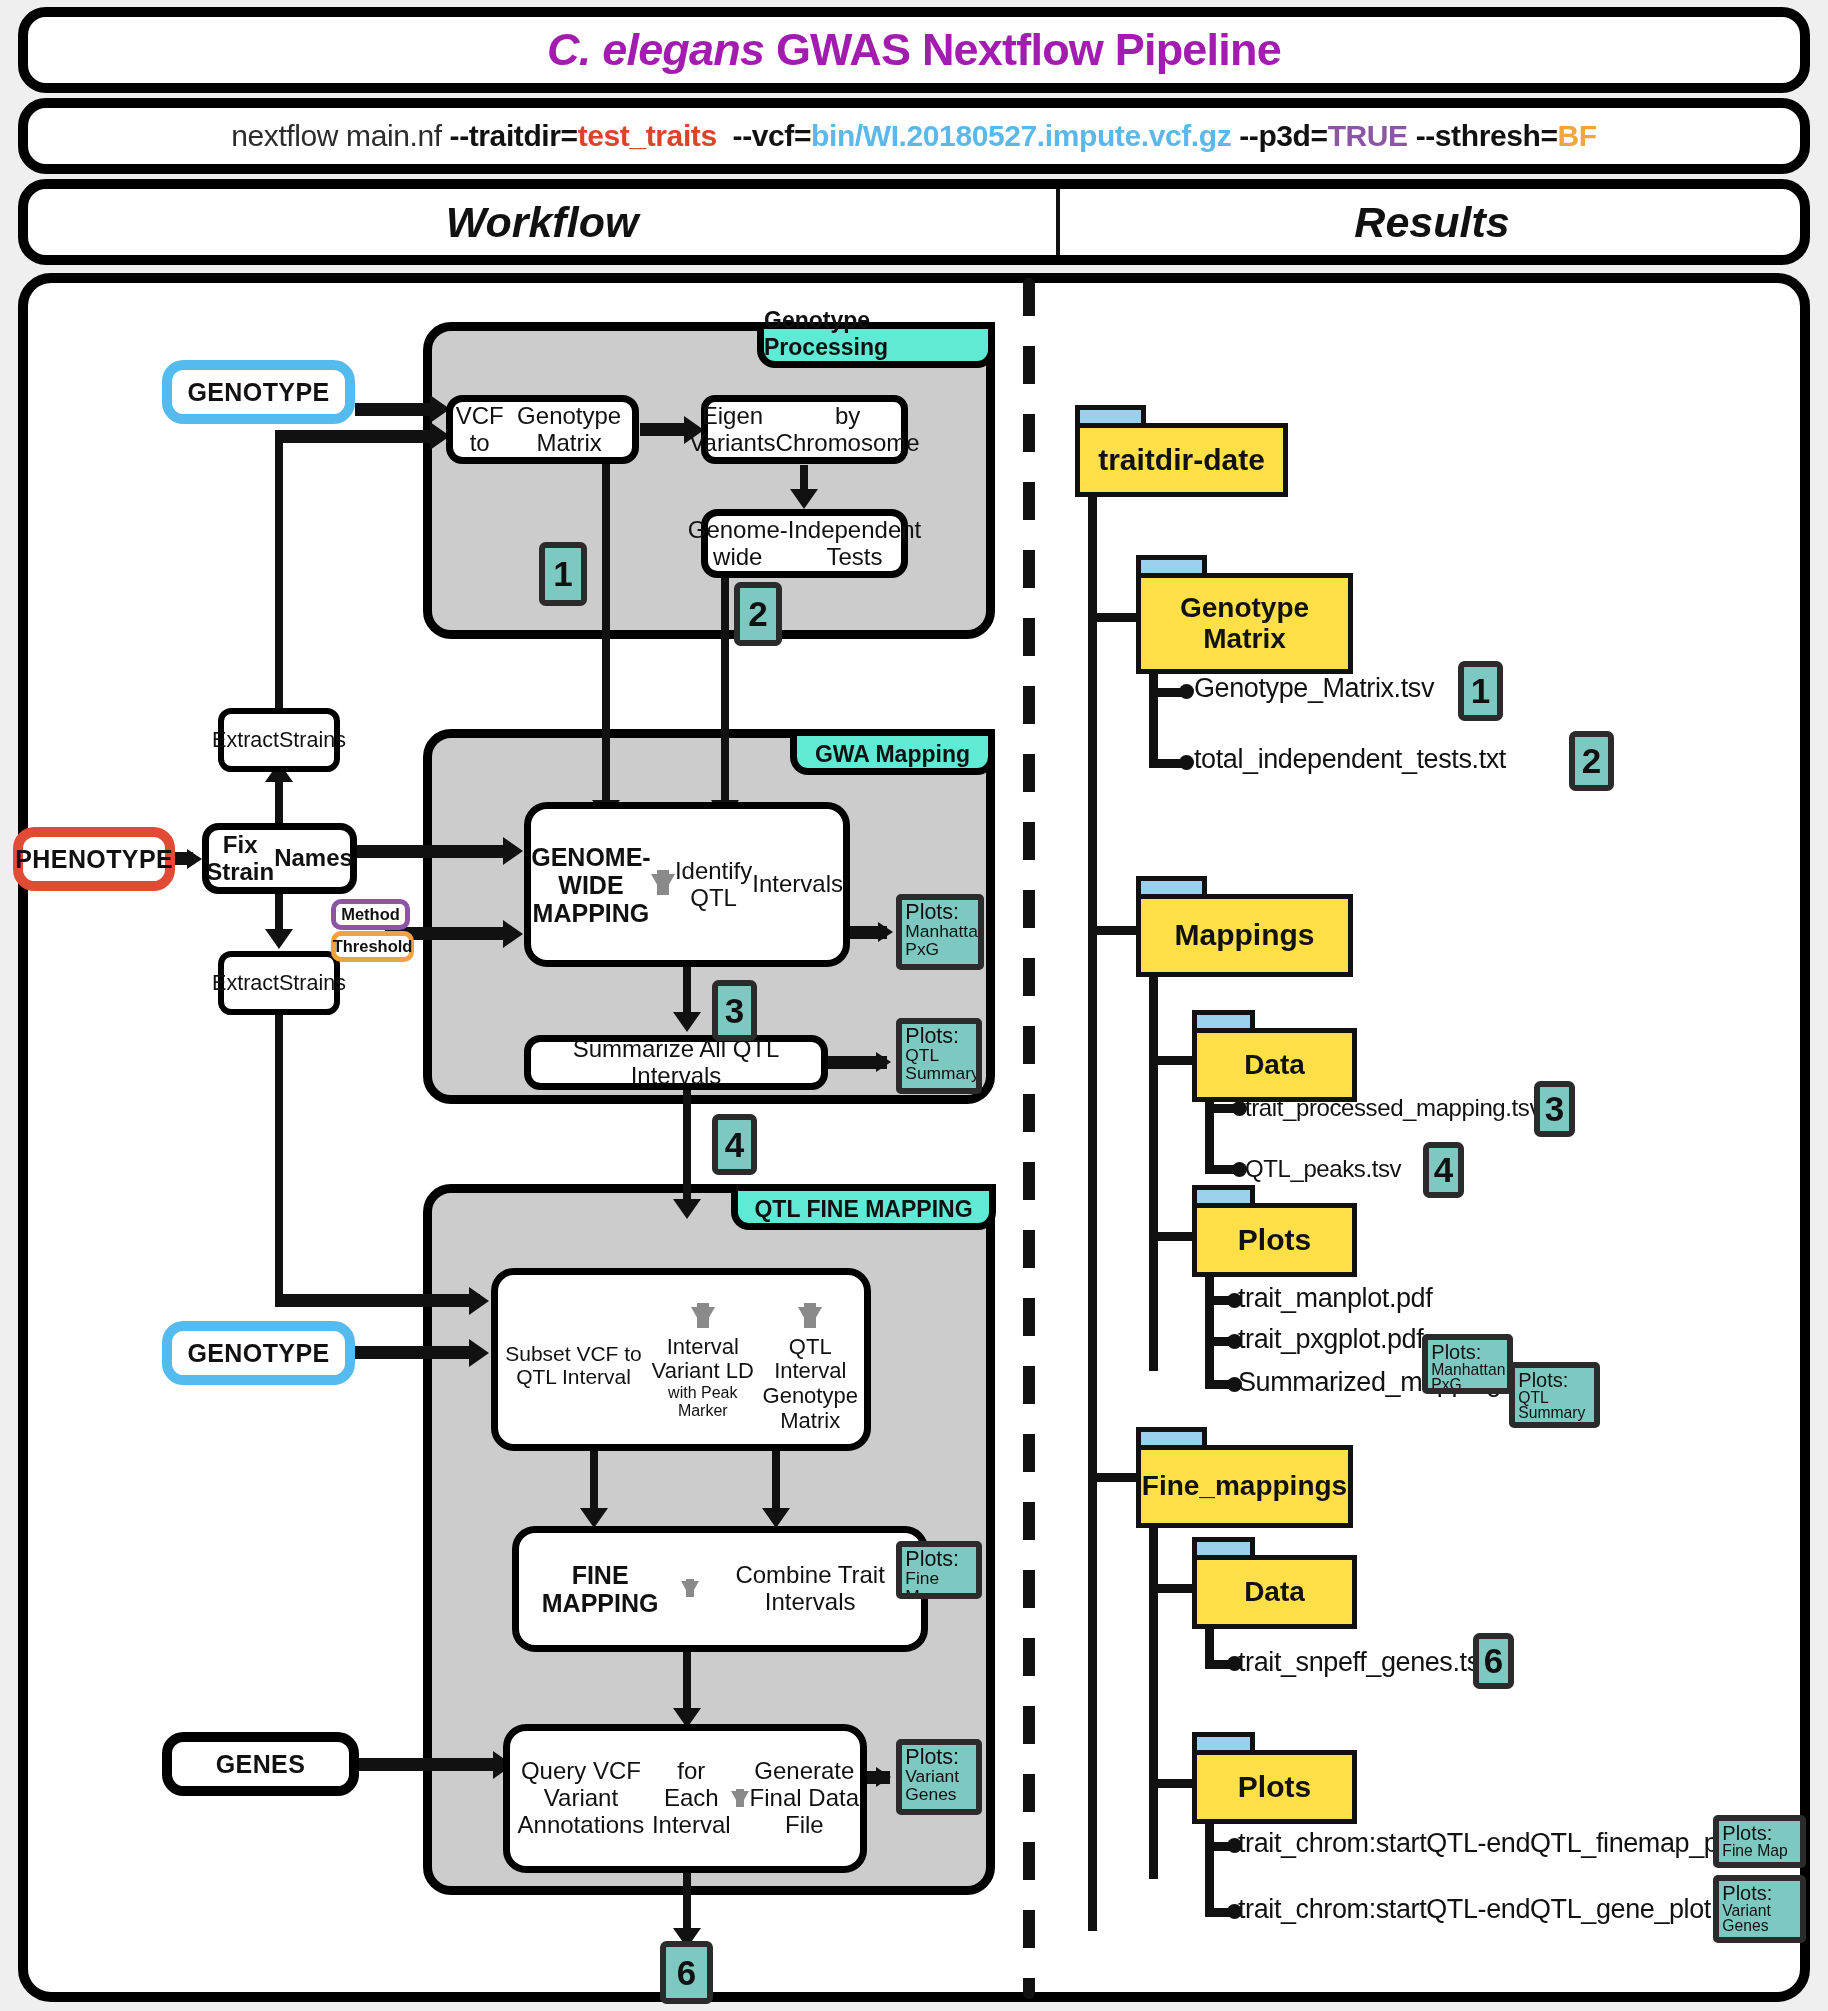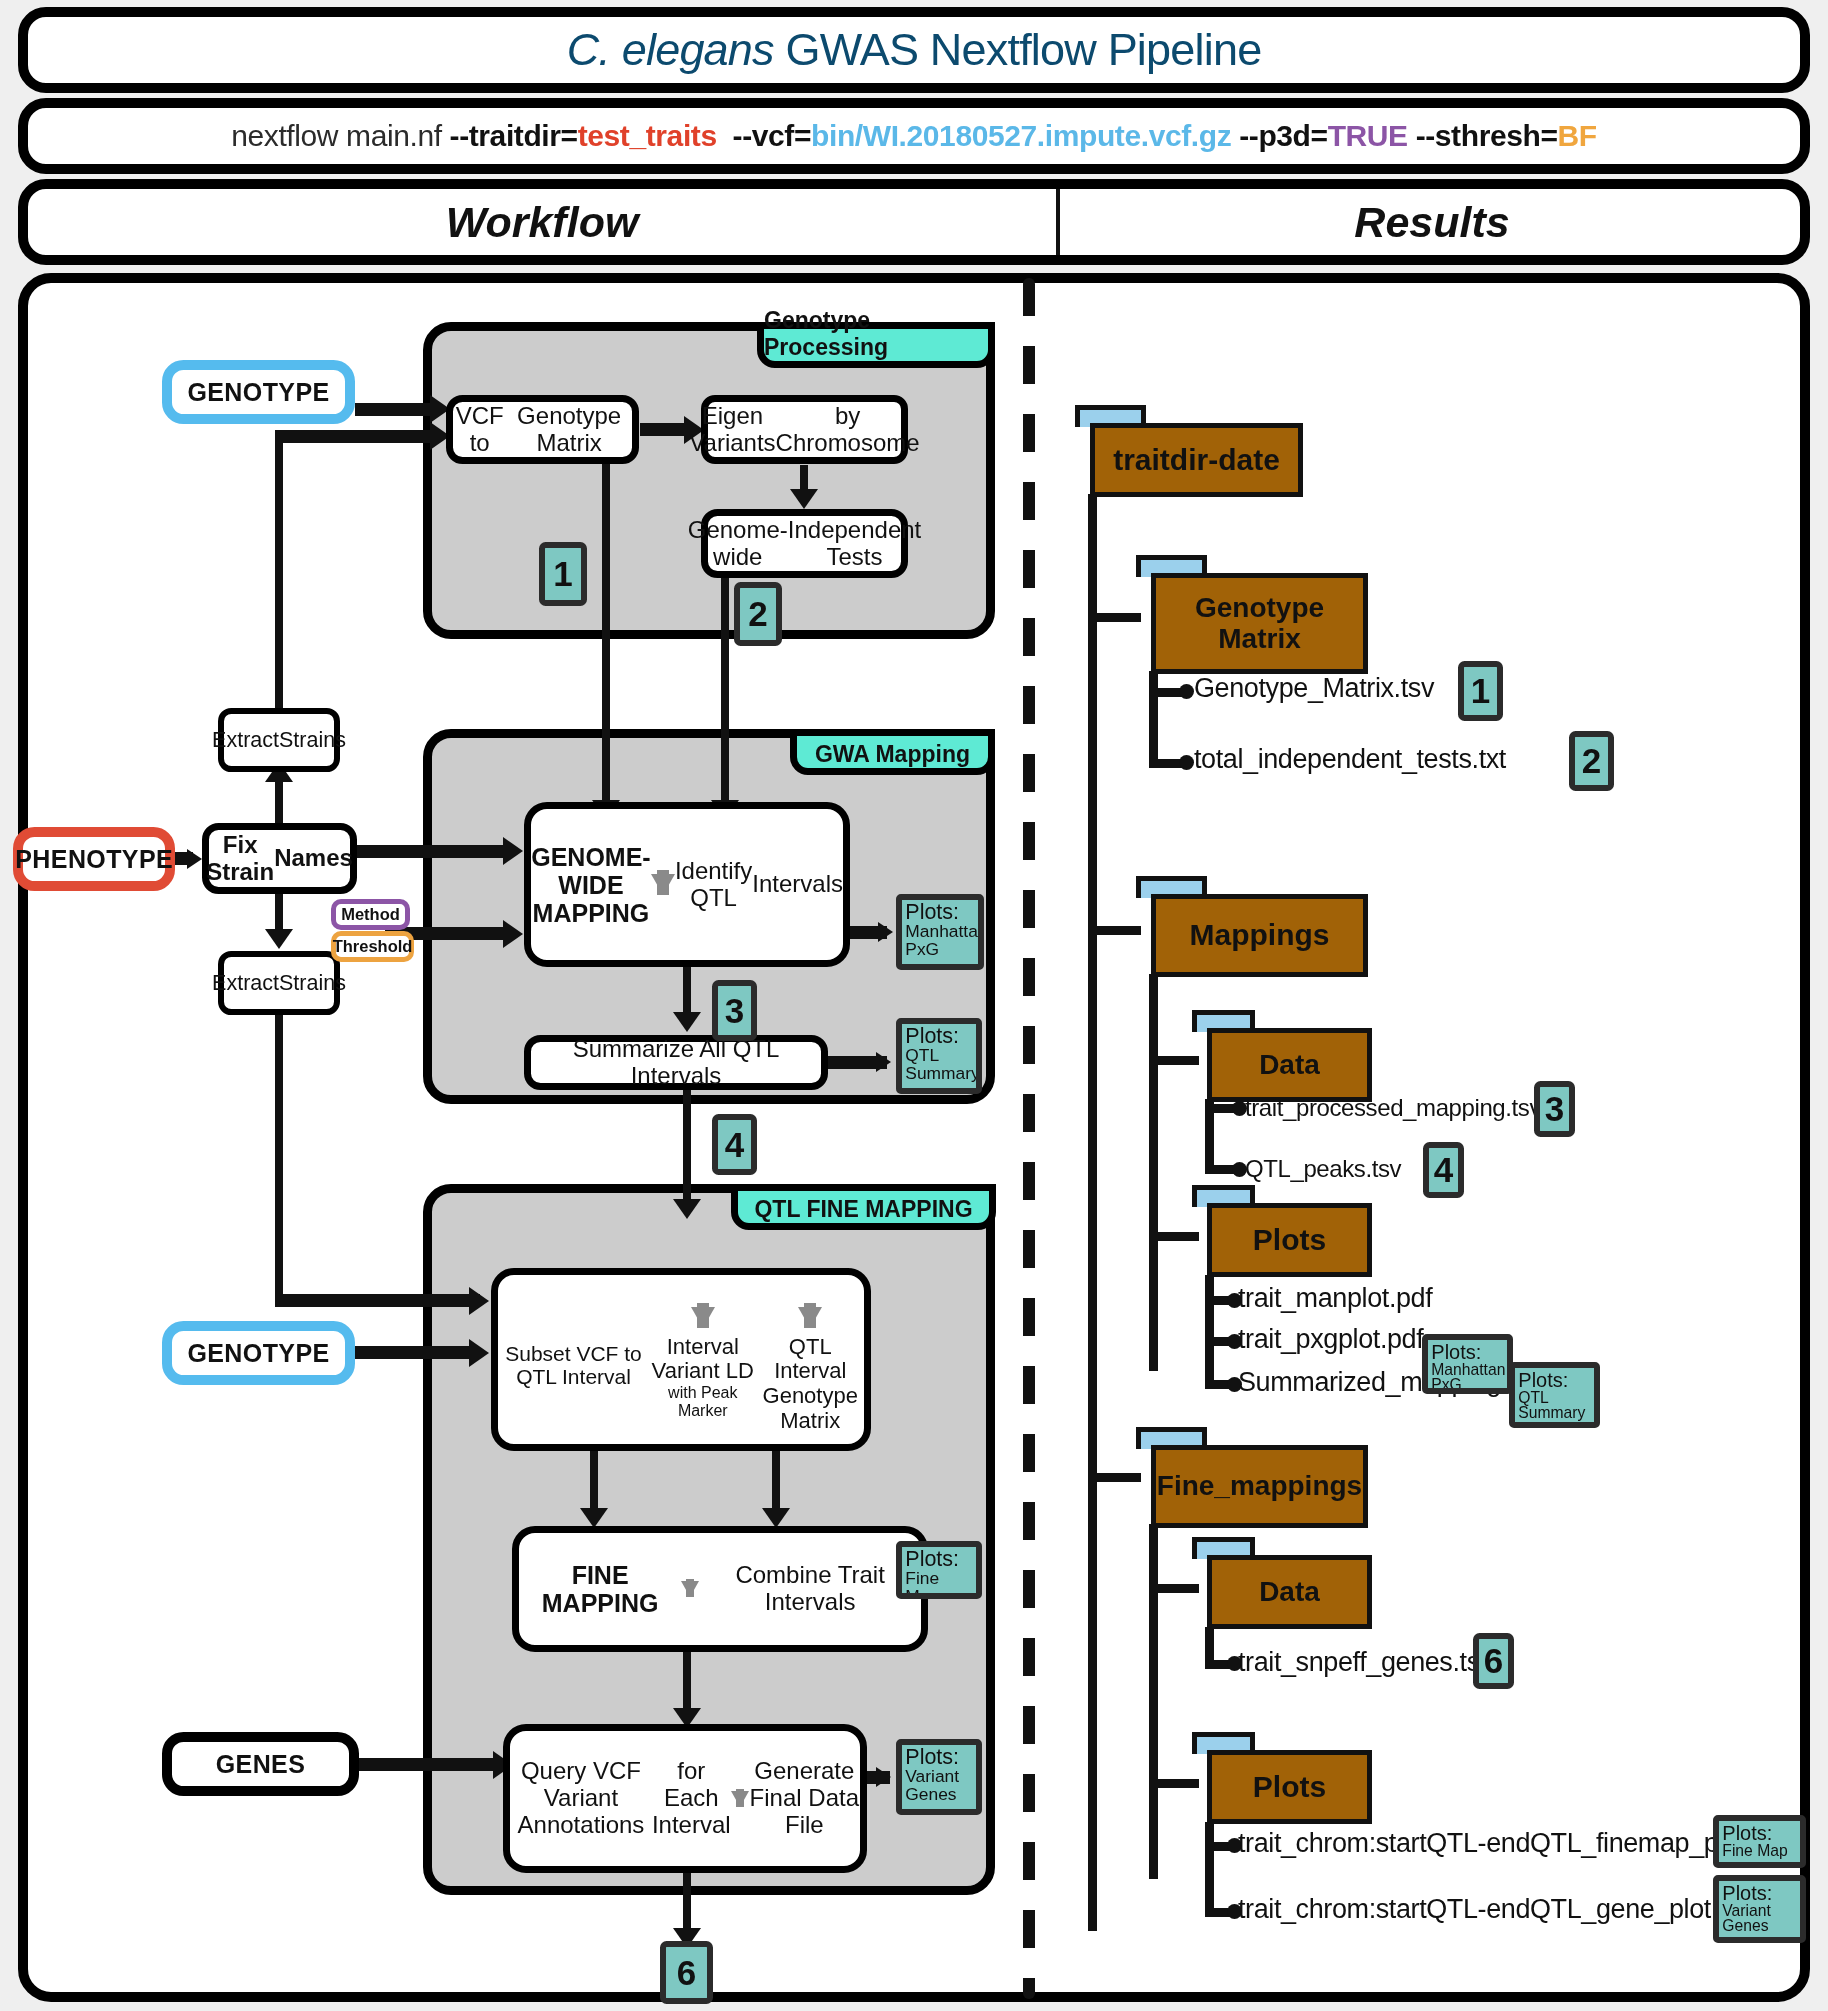--- a/index.html
+++ b/index.html
@@ -3,21 +3,21 @@
 <meta charset="utf-8">
 <style>
   html,body{margin:0;padding:0;background:#efefef;}
   body{font-family:"Liberation Sans", sans-serif;}
   #canvas{position:relative;width:1828px;height:2012px;background:#efefef;overflow:hidden;}
 
   
   .shell{position:absolute;background:#fff;border:10px solid #000;border-radius:28px;box-sizing:border-box;}
 
   #title-shell{left:18px;top:6.6px;width:1792px;height:86px;display:flex;align-items:center;justify-content:center;}
-  #title-text{font-size:45px;font-weight:normal;font-style:italic;color:#0c4a6e;letter-spacing:-0.8px;white-space:nowrap;}
+  #title-text{font-size:45px;font-weight:bold;font-style:italic;color:#a21caf;letter-spacing:-0.8px;white-space:nowrap;}
   #title-text .sp{font-style:italic;}
   #title-text .rg{font-style:normal;}
 
   #cmd-shell{left:18px;top:98px;width:1792px;height:76px;display:flex;align-items:center;justify-content:center;}
   #cmd-text{font-size:30px;white-space:nowrap;letter-spacing:-0.4px;}
   #cmd-text .plain{color:#2b2b2b;font-weight:normal;}
   #cmd-text .flag{color:#111;font-weight:bold;}
   #cmd-text .v-red{color:#e0412a;font-weight:bold;}
   #cmd-text .v-blue{color:#5bb8e8;font-weight:bold;}
   #cmd-text .v-purple{color:#8c55a6;font-weight:bold;}
@@ -83,21 +83,21 @@
   
   .garrow{display:block;width:0;height:0;margin:6.6px auto;
      border-left:12.4px solid transparent;border-right:12.4px solid transparent;border-top:21.5px solid #8a8a8a;position:relative;}
   .garrow::before{content:"";position:absolute;left:-5.8px;top:-25px;width:11.6px;height:25px;background:#8a8a8a;}
   .garrow.sm{border-left:9px solid transparent;border-right:9px solid transparent;border-top:16.5px solid #8a8a8a;margin:4.1px auto;}
   .garrow.sm::before{left:-4.1px;top:-18px;width:8.3px;height:18px;}
 
   
   .folder{position:absolute;z-index:8;}
   .folder .tab{position:absolute;left:0;top:0;height:21.5px;background:#9bd0ec;border:5px solid #111;border-bottom:none;box-sizing:border-box;}
-  .folder .body{position:absolute;left:15px;background:#a16207;border:5px solid #111;box-sizing:border-box;
+  .folder .body{position:absolute;left:0;background:#fde047;border:5px solid #111;box-sizing:border-box;
      display:flex;align-items:center;justify-content:center;text-align:center;font-weight:bold;color:#111;line-height:1.08;}
   .tline{position:absolute;background:#111;z-index:6;}
   .tline.v{width:9px;}
   .tline.h{height:9px;}
   .tdot{position:absolute;width:15px;height:15px;border-radius:50%;background:#111;z-index:7;}
   .fname{position:absolute;font-size:27px;color:#111;z-index:8;white-space:nowrap;letter-spacing:-0.4px;}
 </style>
 </head>
 <body>
 

